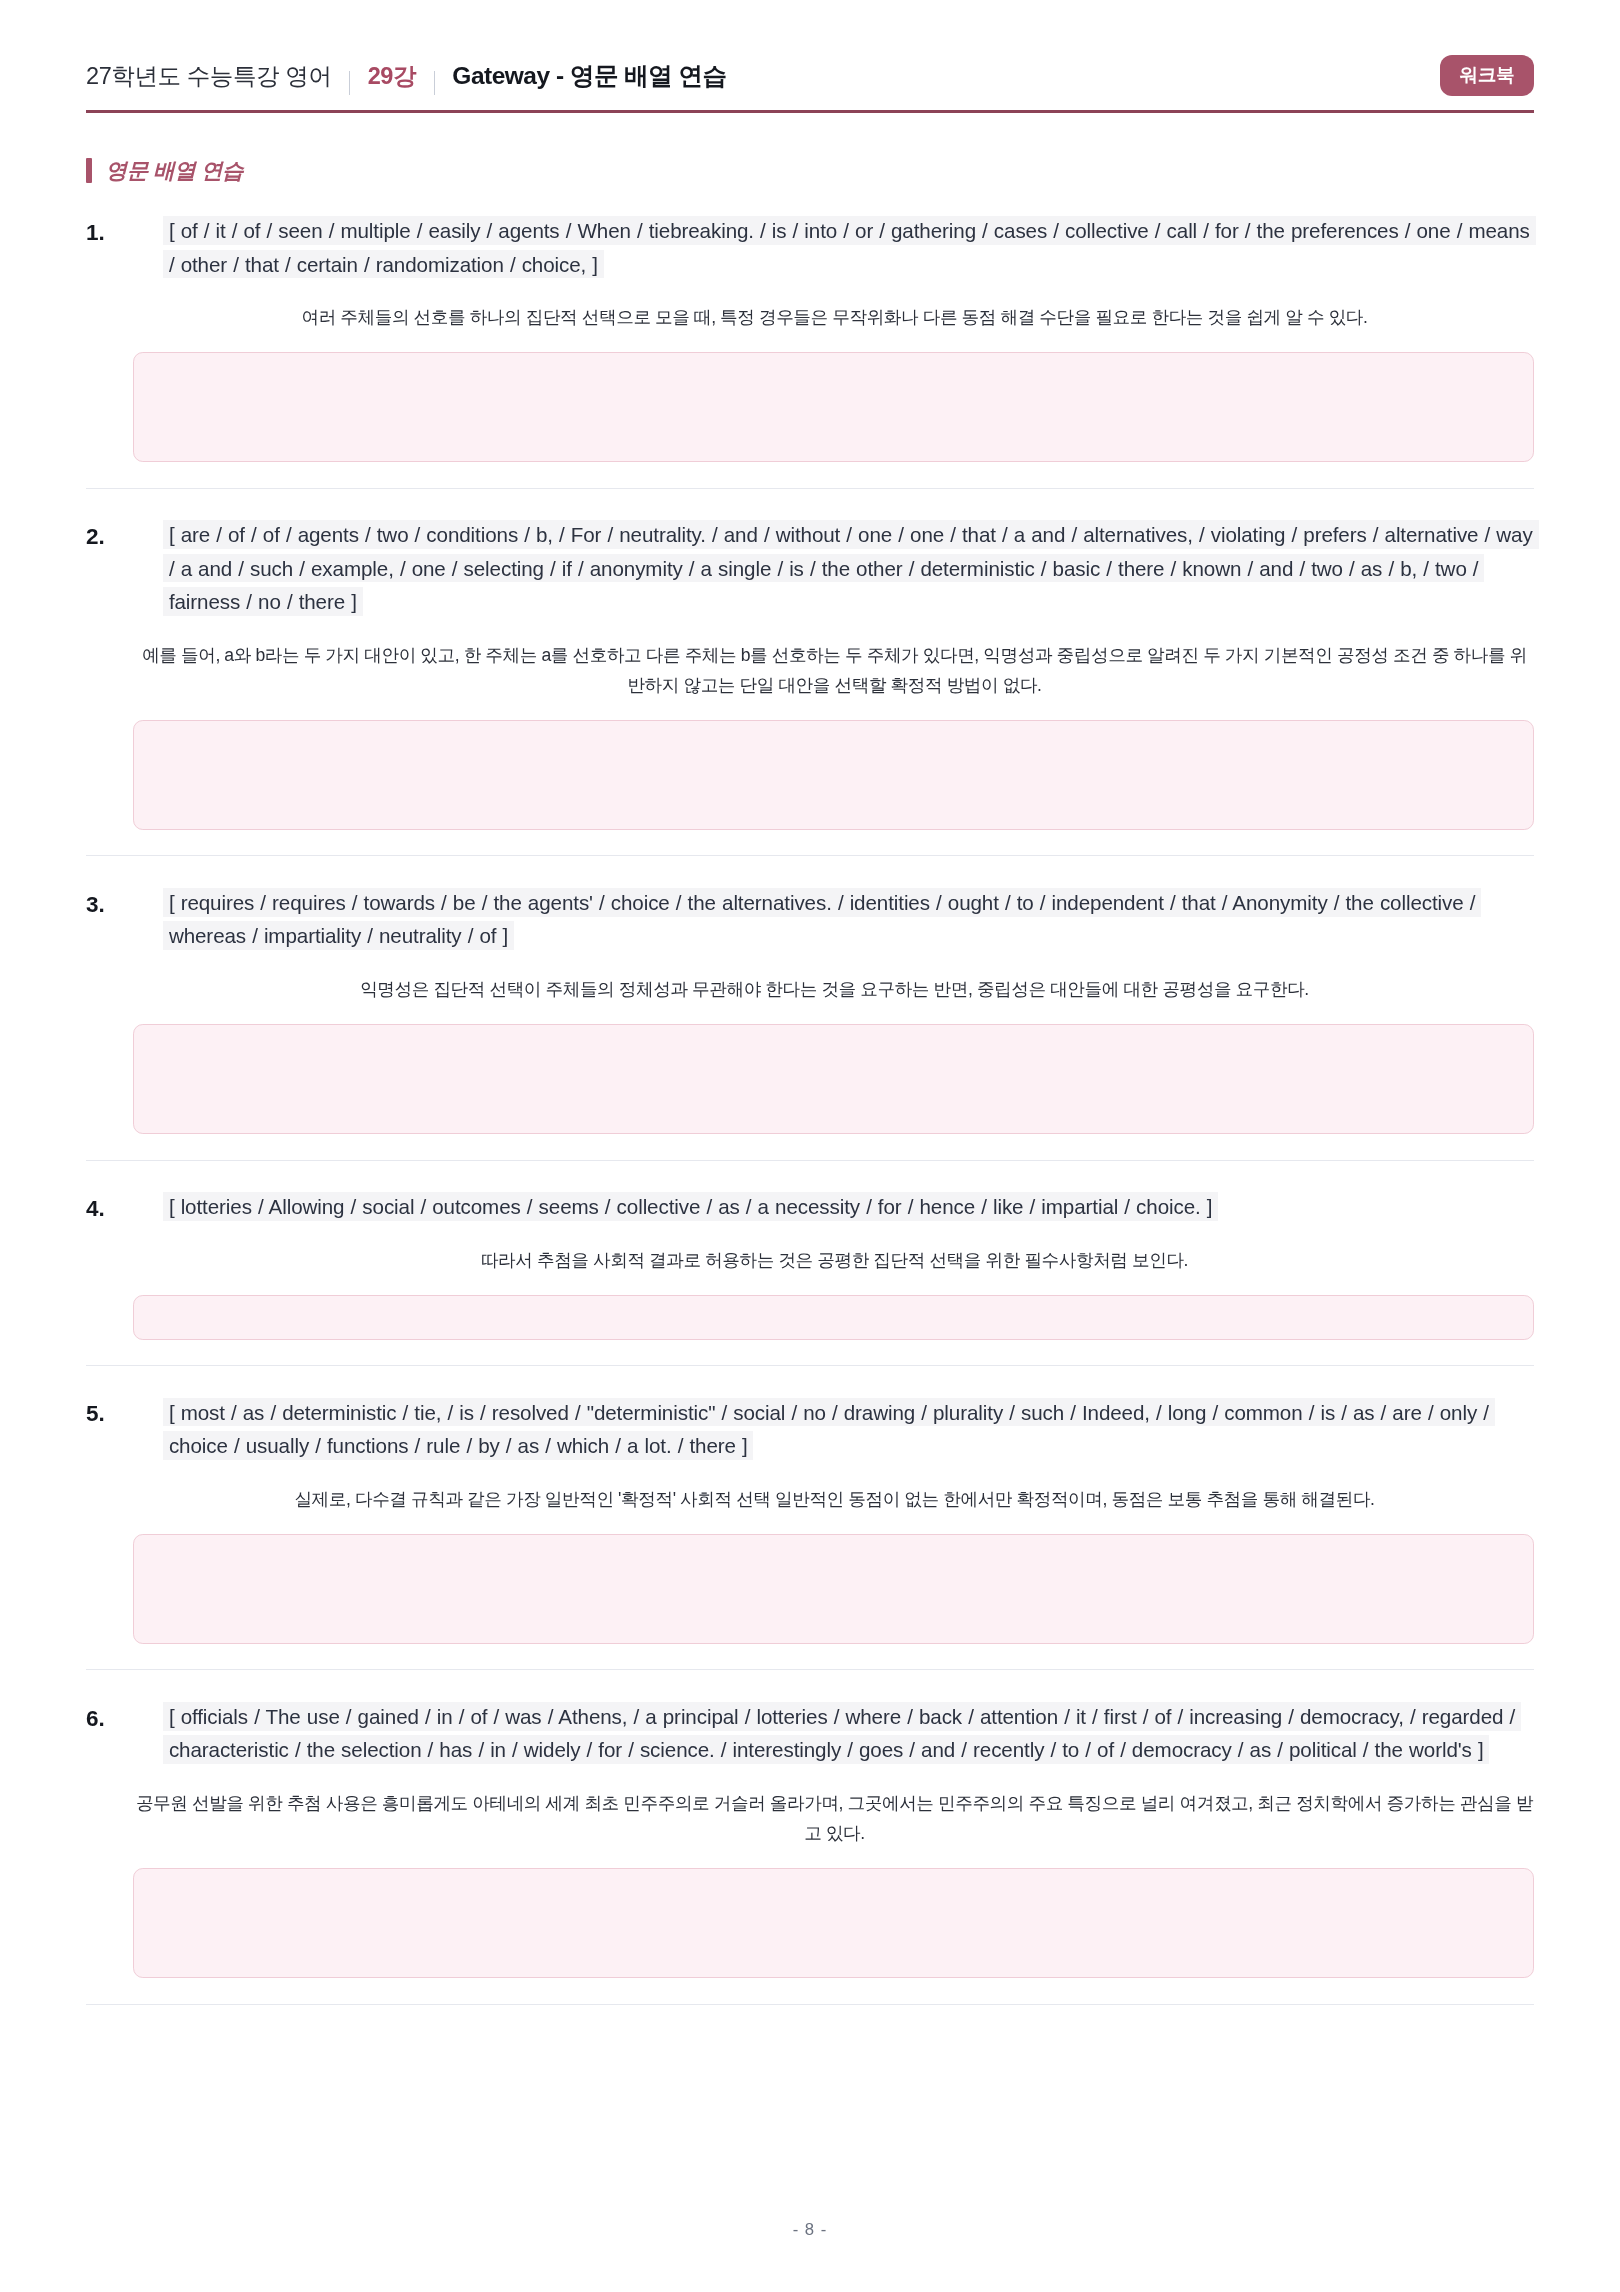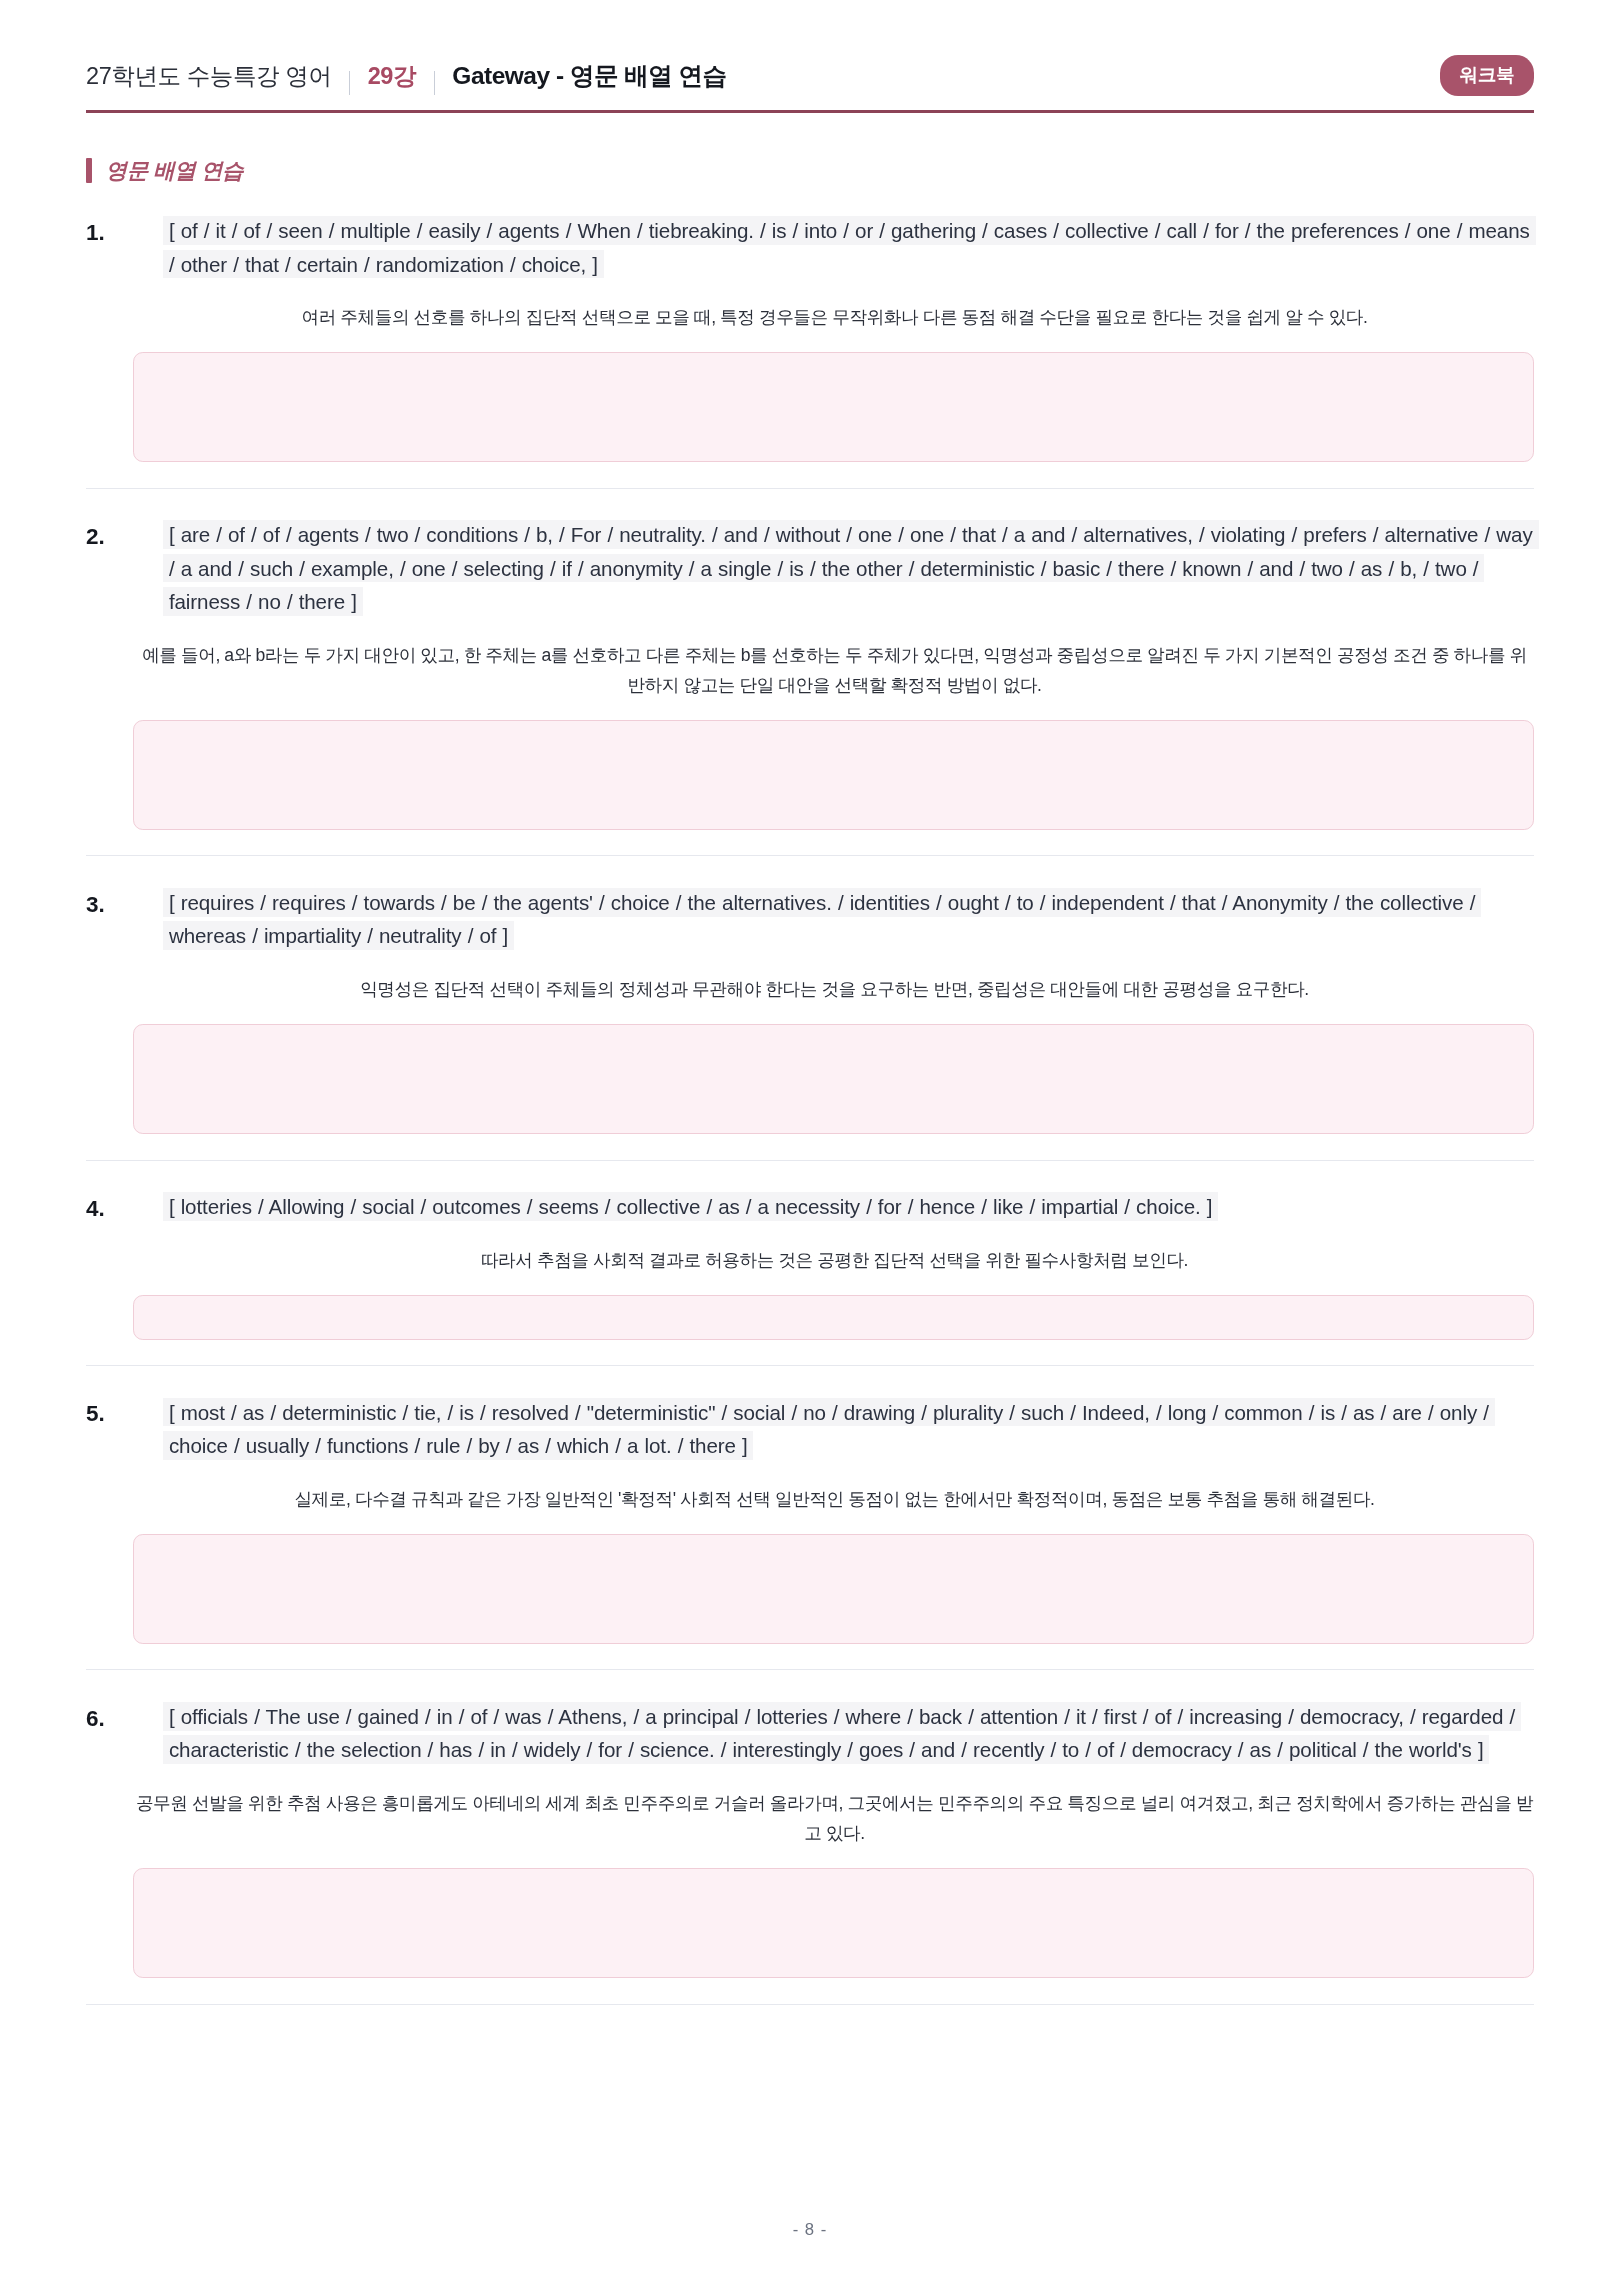--- a/index.html
+++ b/index.html
@@ -68,21 +68,21 @@
     font-weight: bold;
     color: #15181f;
     letter-spacing: -0.5px;
   }
 
   .workbook-badge {
     background: #a8536a;
     color: #ffffff;
     font-size: 18.6px;
     font-weight: bold;
-    border-radius: 18px;
+    border-radius: 12px;
     padding: 10.8px 19.6px 11.8px 19.6px;
     letter-spacing: -0.3px;
     line-height: 1;
   }
 
   .header-rule {
     height: 2.9px;
     background: #8c4357;
     width: 100%;
     margin-bottom: 43px;

